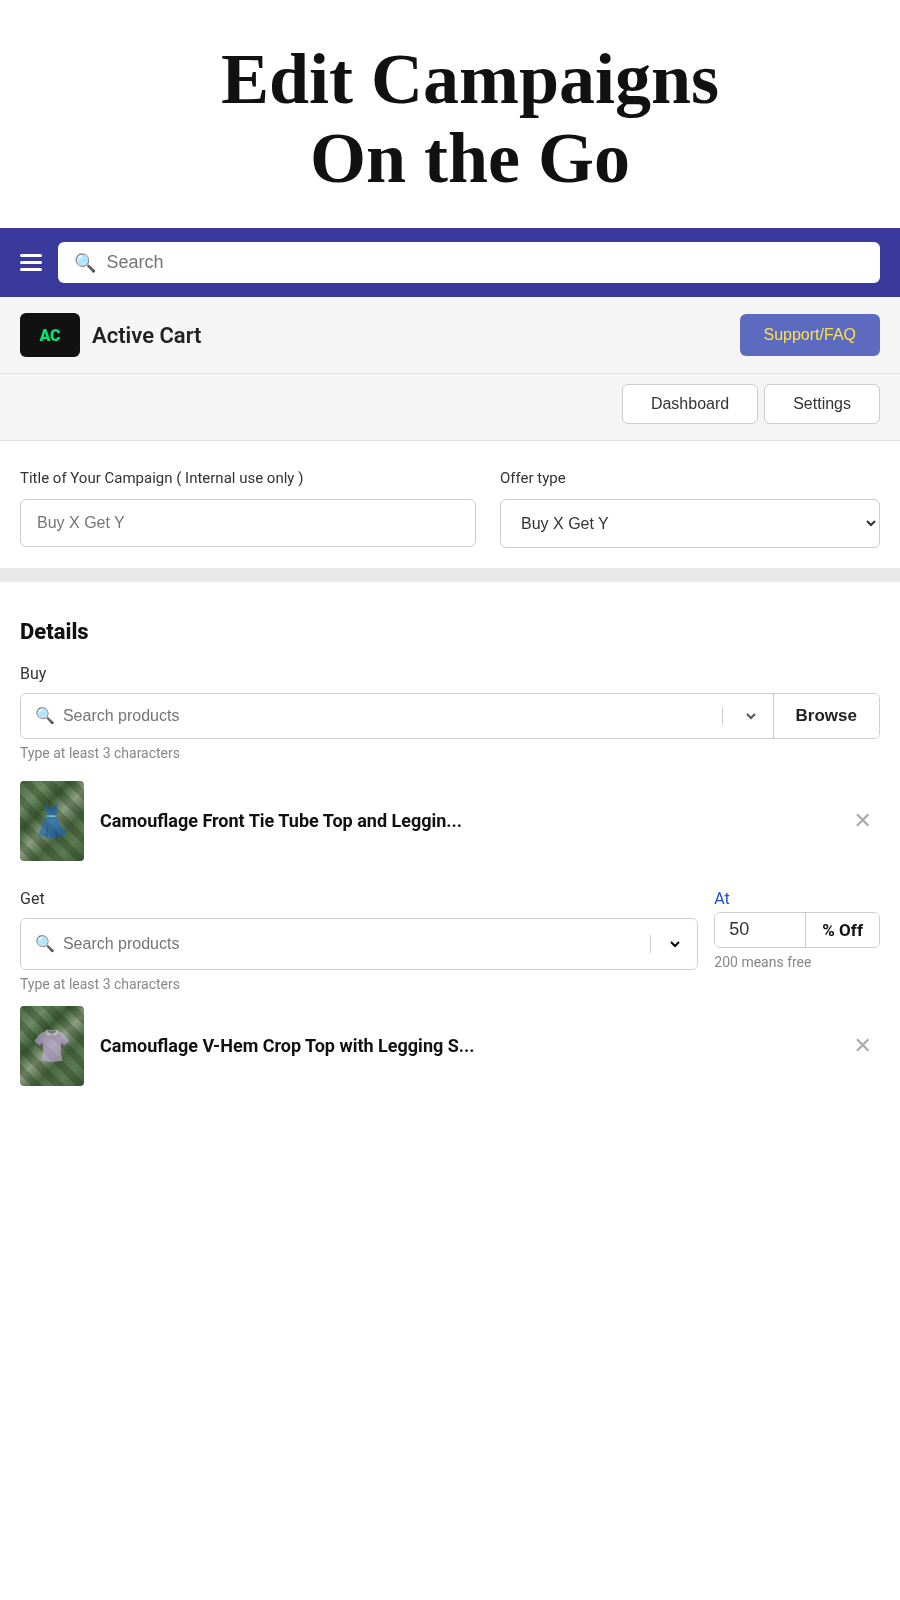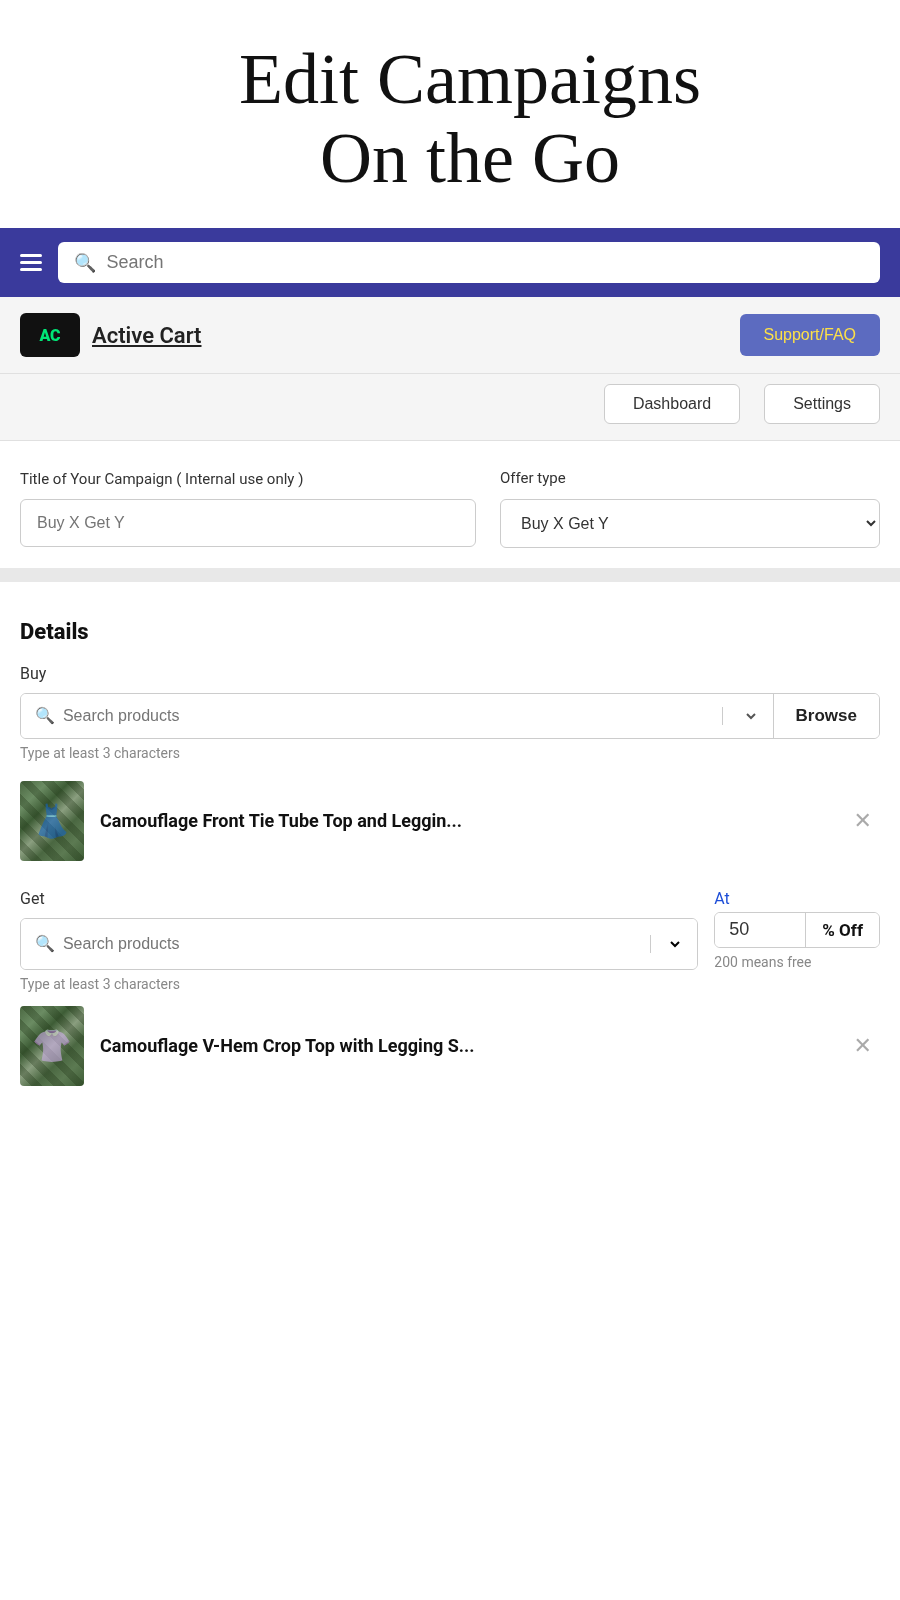--- a/index.html
+++ b/index.html
@@ -9,21 +9,21 @@
       width: 900px;
       min-height: 1600px;
       overflow-x: hidden;
     }
 
     
     .hero-title {
       text-align: center;
       padding: 40px 80px 30px;
       font-size: 72px;
-      font-weight: 400;
+      font-weight: 700;
       line-height: 1.1;
       color: #111;
       font-family: Georgia, serif;
       margin-left: 40px;
     }
 
     
     .navbar {
       background: #3a3a9c;
       display: flex;
@@ -91,61 +91,60 @@
       height: 44px;
       border-radius: 6px;
       display: flex;
       align-items: center;
       justify-content: center;
     }
     .app-name {
       font-size: 22px;
       font-weight: 600;
       color: #222;
-      text-decoration: underline;
     }
     .support-btn {
       background: #5c6bc0;
       color: #fde047;
       border: none;
       border-radius: 6px;
       padding: 12px 24px;
       font-size: 16px;
       cursor: pointer;
       font-weight: 500;
     }
 
     
     .nav-buttons-row {
       background: #f5f5f5;
       padding: 10px 20px 16px;
       display: flex;
       justify-content: flex-end;
-      gap: 24px;
+      gap: 6px;
       border-bottom: 1px solid #e0e0e0;
     }
     .nav-btn {
       background: #fff;
       border: 1px solid #ccc;
       border-radius: 6px;
       padding: 10px 28px;
       font-size: 16px;
       cursor: pointer;
       color: #333;
     }
 
     
     .form-section {
       padding: 28px 20px 0;
     }
 
     .campaign-row {
       display: flex;
       gap: 24px;
-      align-items: center;
+      align-items: flex-start;
       margin-bottom: 20px;
     }
     .campaign-field {
       flex: 1.2;
     }
     .offer-field {
       flex: 1;
     }
     .field-label {
       font-size: 15px;

